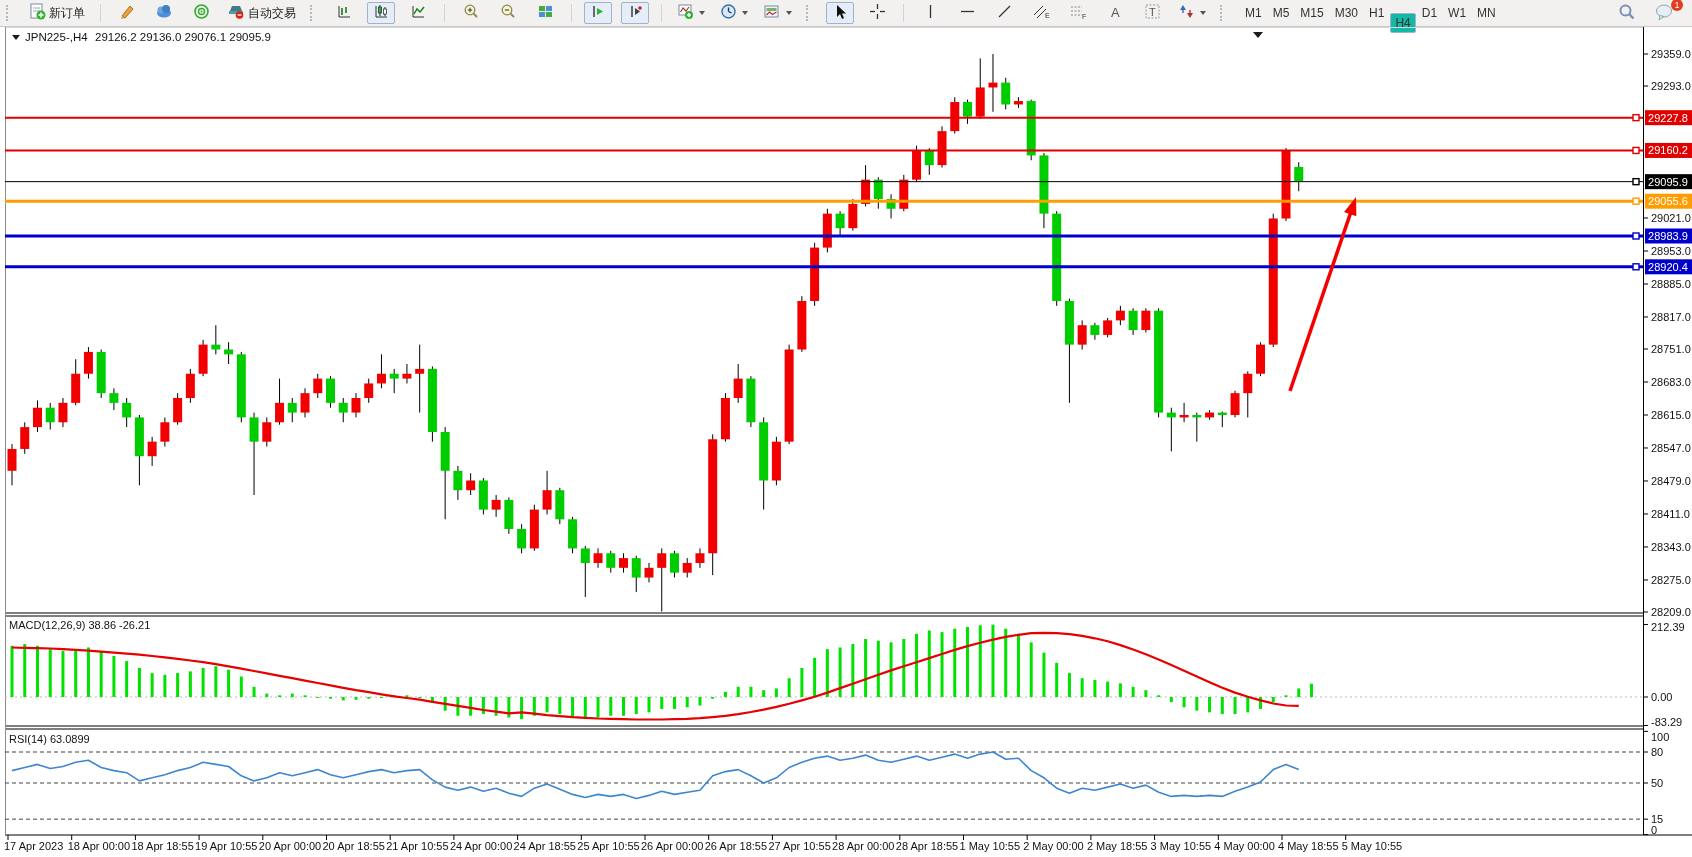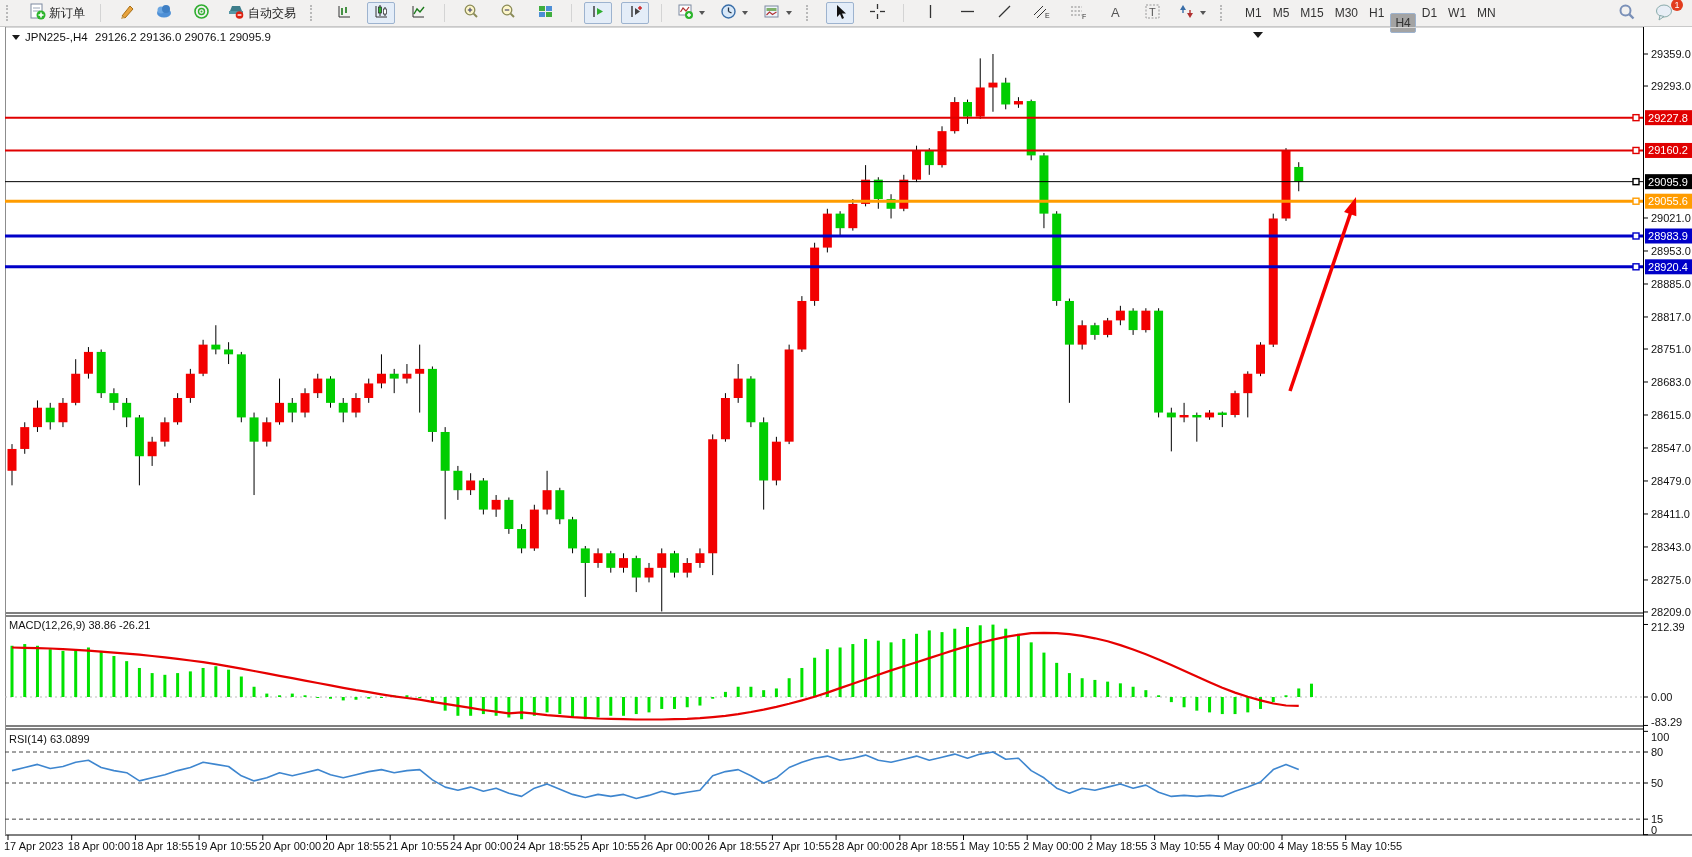--- a/index.html
+++ b/index.html
@@ -10,21 +10,21 @@
   .grip{width:5px;height:16px;border-left:2px dotted #b9b9b9;margin:0 4px 0 2px;}
   .vsep{width:1px;height:18px;background:#d4d4d4;margin:0 3px;}
   .tbtn{height:20px;min-width:22px;display:flex;align-items:center;justify-content:center;
     border:1px solid transparent;border-radius:2px;gap:3px;padding:0 2px;cursor:default;}
   .tbtn.pressed{background:#e4edf8;border-color:#9db3cf;}
   .tbtn .lbl{font-size:12px;white-space:nowrap;}
   .caret{width:0;height:0;border-left:3px solid transparent;border-right:3px solid transparent;
     border-top:4px solid #555;margin-left:2px;}
   .tf{font-size:12px;color:#333;padding:0 4px;height:18px;display:flex;align-items:center;
     border:1px solid transparent;border-radius:2px;}
-  .tf.pressed{background:#a3a3a3;border-color:#9db3cf;margin-top:20px;}
+  .tf.pressed{background:#14b8a6;border-color:#9db3cf;margin-top:20px;}
   .spacer{flex:1;}
   .badge{position:absolute;top:-4px;right:-6px;background:#e23d1e;color:#fff;font-size:9px;
     border-radius:7px;min-width:12px;height:12px;display:flex;align-items:center;justify-content:center;}
   .chatwrap{position:relative;margin-right:10px;}
   svg text{font-family:"Liberation Sans",sans-serif;}
 </style>
 </head>
 <body>
 
 

